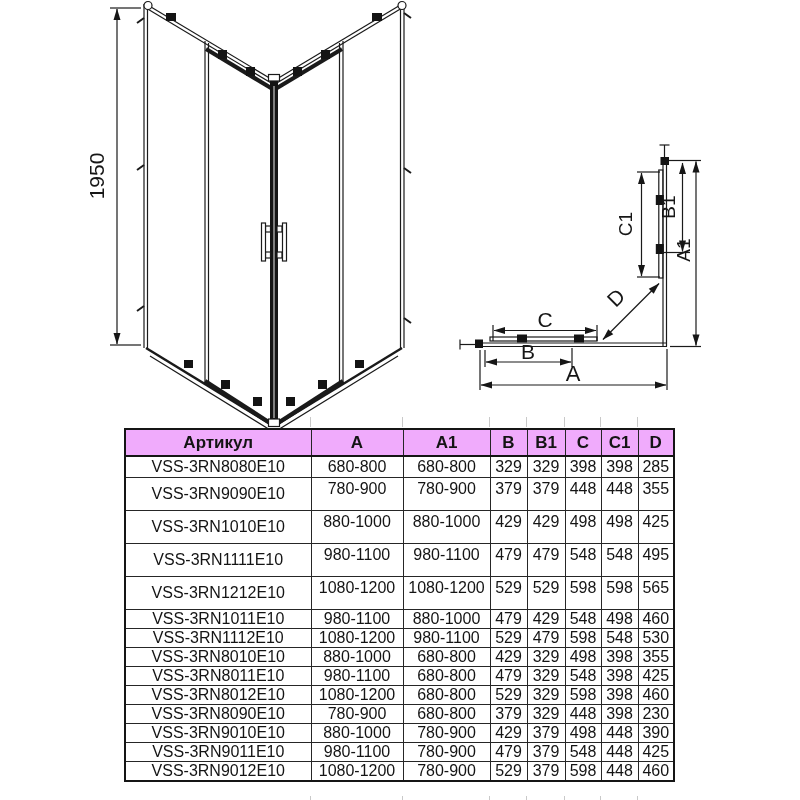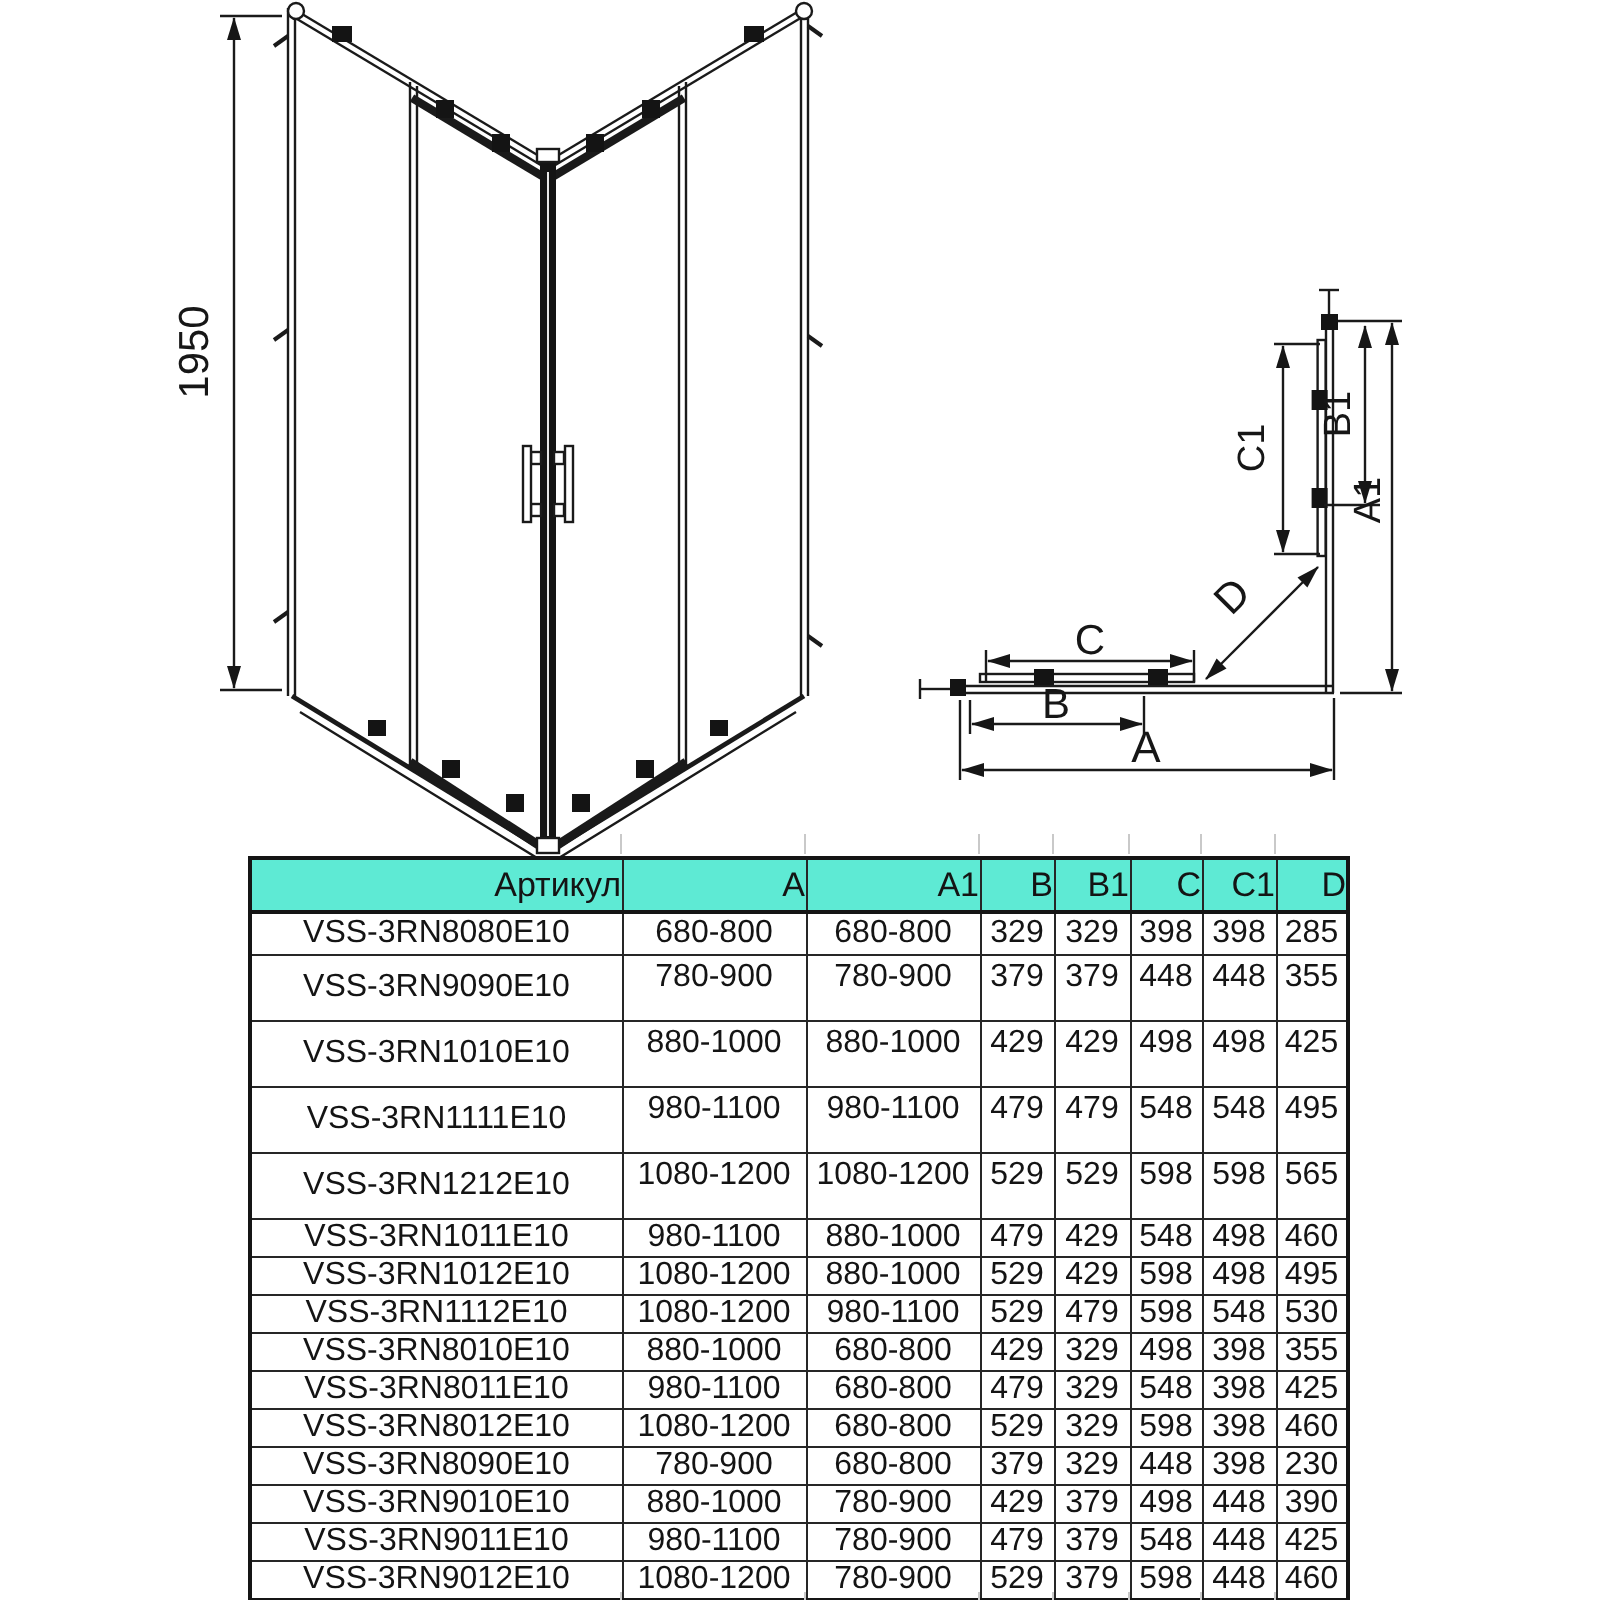--- a/index.html
+++ b/index.html
@@ -15,22 +15,22 @@
     border-collapse:collapse;table-layout:fixed;
     border:2.5px solid #151515;
     font-size:16px;color:#141414;
   }
   #spec-table th,#spec-table td{
     border:1.5px solid #262626;
     text-align:center;vertical-align:middle;
     padding:0;overflow:hidden;white-space:nowrap;
   }
   #spec-table th{
-    background:#5eead4;font-weight:normal;font-size:17px;
-    border-bottom:2.5px solid #151515;height:25px;text-align:right;
+    background:#f0abfc;font-weight:bold;font-size:17px;
+    border-bottom:2.5px solid #151515;height:25px;
   }
   #spec-table tr.tall td.num{vertical-align:top;padding-top:2px}
   
   .stub{position:absolute;width:1px;background:#c9c9c9}
 </style>
 </head>
 <body>
 
 <svg id="drawing" width="800" height="428" viewBox="0 0 800 428" style="position:absolute;left:0;top:0">
   <defs>
@@ -270,30 +270,20 @@
       <tr style="height: 18.5px; padding-left: 32px;">
         <td>VSS-3RN1011E10</td>
         <td class="num">980-1100</td>
         <td class="num">880-1000</td>
         <td class="num">479</td>
         <td class="num">429</td>
         <td class="num">548</td>
         <td class="num">498</td>
         <td class="num">460</td>
       </tr>
-      <tr style="height: 18.5px;">
-        <td>VSS-3RN1012E10</td>
-        <td class="num">1080-1200</td>
-        <td class="num">880-1000</td>
-        <td class="num">529</td>
-        <td class="num">429</td>
-        <td class="num">598</td>
-        <td class="num">498</td>
-        <td class="num">495</td>
-      </tr>
       <tr style="height: 18.5px; padding-left: 16px;">
         <td>VSS-3RN1112E10</td>
         <td class="num">1080-1200</td>
         <td class="num">980-1100</td>
         <td class="num">529</td>
         <td class="num">479</td>
         <td class="num">598</td>
         <td class="num">548</td>
         <td class="num">530</td>
       </tr>

